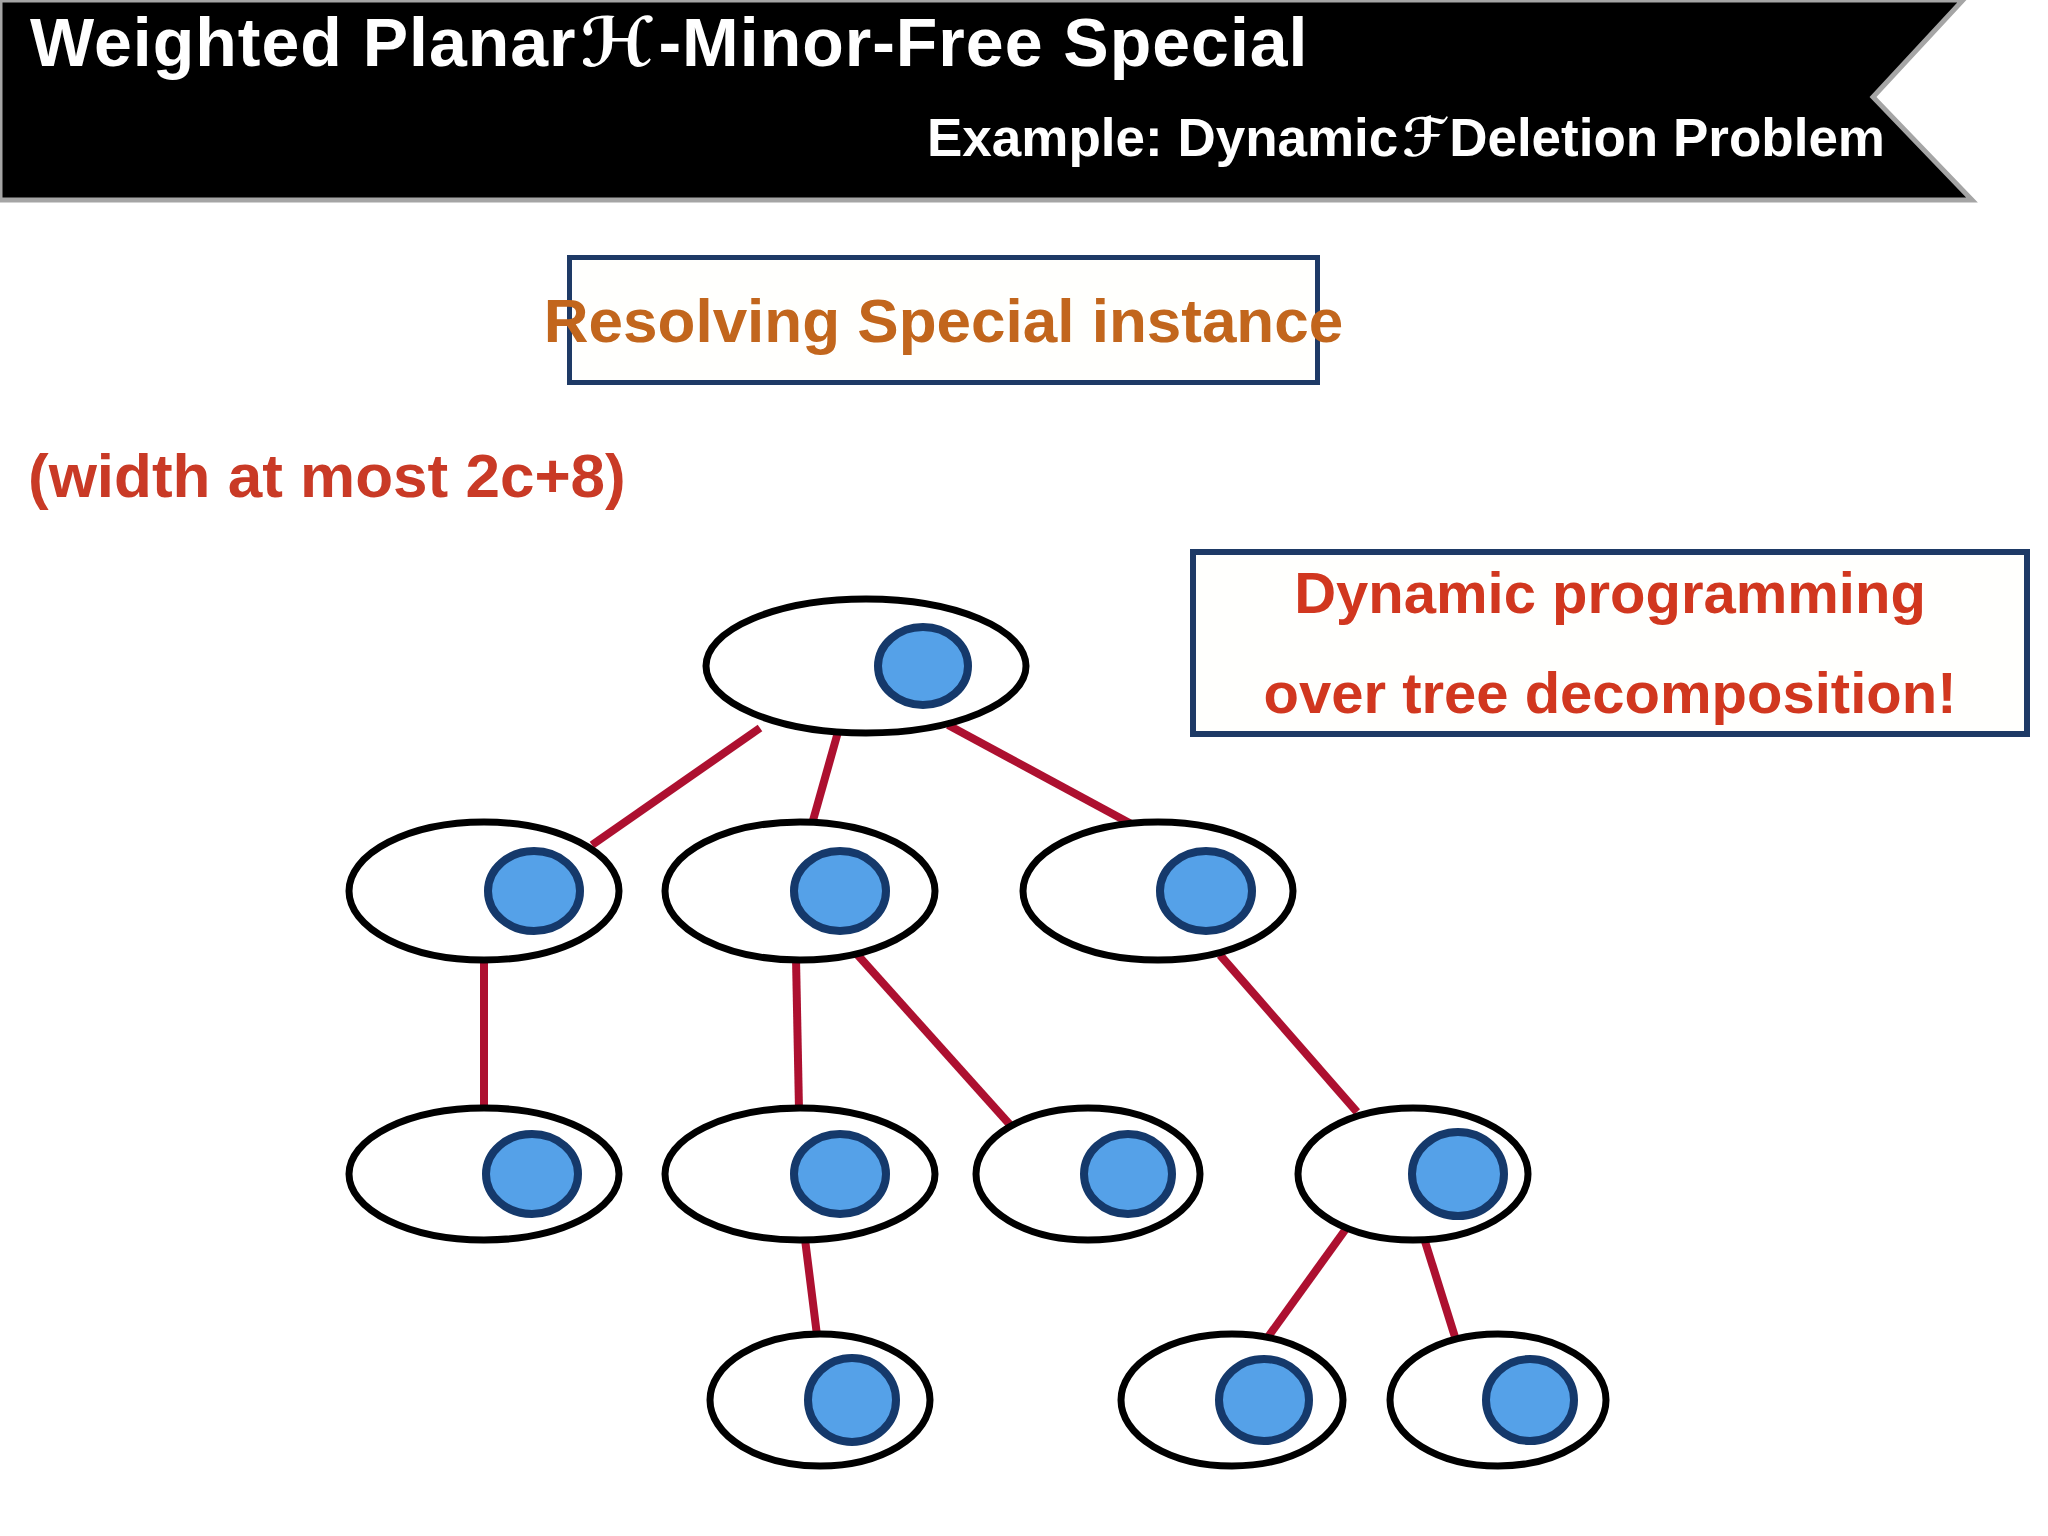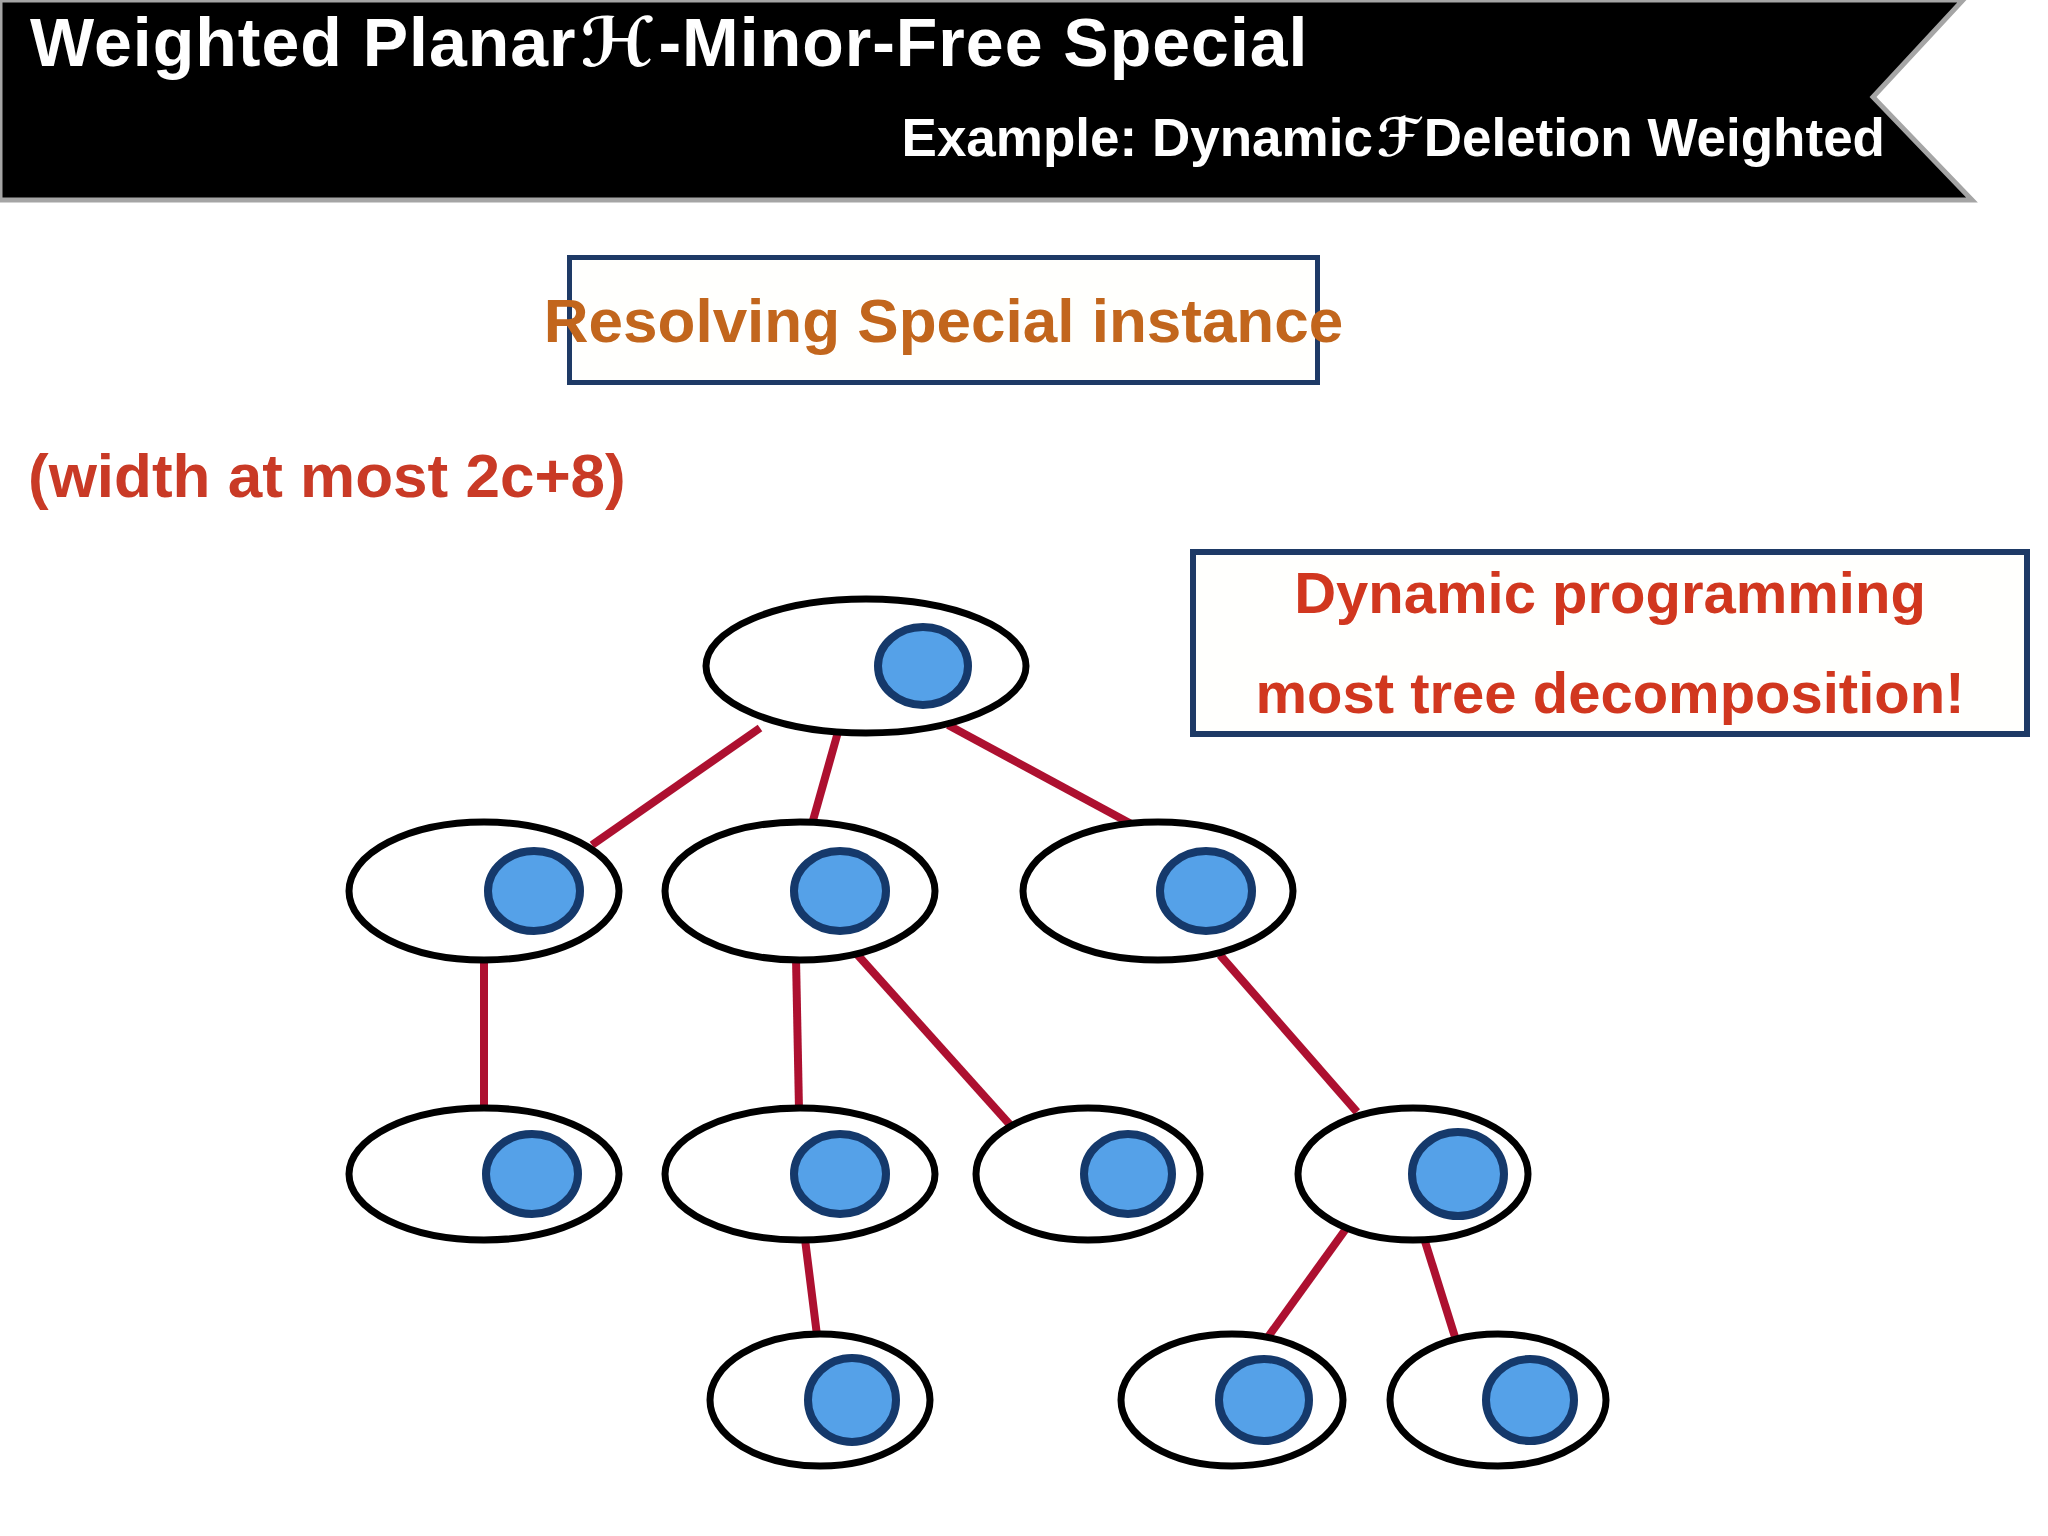--- a/index.html
+++ b/index.html
@@ -41,33 +41,33 @@
 <body>
 
 <div class="slide">
 
   <svg id="banner-svg" width="2048" height="212" viewBox="0 0 2048 212">
     <polygon style="fill:var(--banner_bg);stroke:var(--banner_edge);stroke-width:5;stroke-linejoin:miter;" points="0,0 1963,0 1873,97 1972,200 0,200"></polygon>
   </svg>
 
   <div class="banner-title"><span>Weighted Planar</span><span class="script-letter">ℋ</span><span>-Minor-Free Special</span></div>
 
-  <div class="banner-subtitle"><span>Example: Dynamic</span><span class="script-letter">ℱ</span><span>Deletion Weighted</span></div>
+  <div class="banner-subtitle"><span>Example: Dynamic</span><span class="script-letter">ℱ</span><span>Deletion Problem</span></div>
 
   <div class="resolving-box">
     <span>Resolving Special instance</span>
   </div>
 
   <div class="left-note">
     <div>(width at most 2c+8)</div>
   </div>
 
   <div class="dp-box">
     <div>Dynamic programming</div>
-    <div>most tree decomposition!</div>
+    <div>over tree decomposition!</div>
   </div>
 
   <svg id="tree-svg" width="2048" height="1536" viewBox="0 0 2048 1536">
       <line x1="760" y1="728" x2="592" y2="845" stroke="#ad1030" stroke-width="8" stroke-linecap="butt"></line>
       <line x1="838" y1="732" x2="812" y2="824" stroke="#ad1030" stroke-width="8" stroke-linecap="butt"></line>
       <line x1="948" y1="725" x2="1135" y2="826" stroke="#ad1030" stroke-width="8" stroke-linecap="butt"></line>
       <line x1="484" y1="958" x2="484" y2="1110" stroke="#ad1030" stroke-width="8" stroke-linecap="butt"></line>
       <line x1="796" y1="958" x2="799" y2="1110" stroke="#ad1030" stroke-width="8" stroke-linecap="butt"></line>
       <line x1="855" y1="952" x2="1012" y2="1127" stroke="#ad1030" stroke-width="8" stroke-linecap="butt"></line>
       <line x1="1220" y1="955" x2="1357" y2="1112" stroke="#ad1030" stroke-width="8" stroke-linecap="butt"></line>

